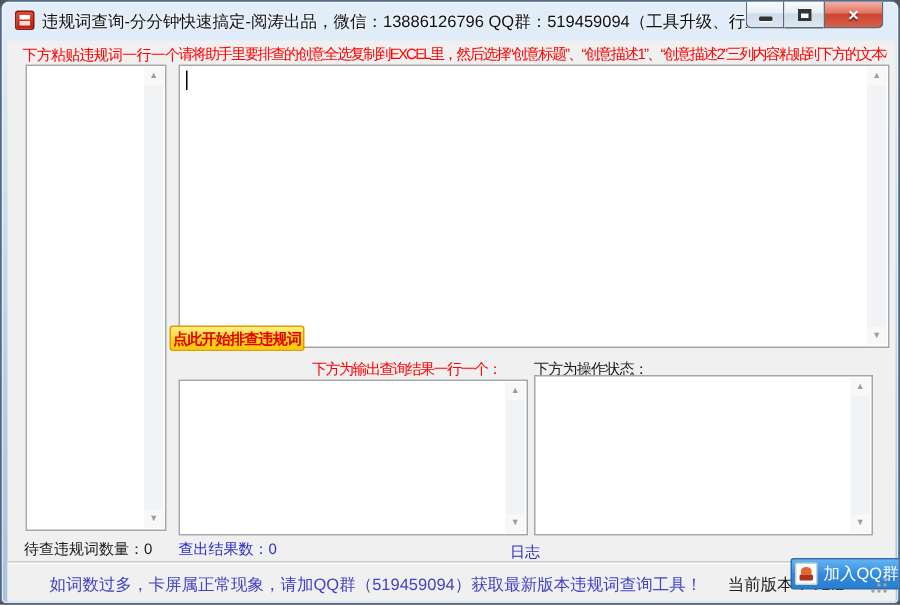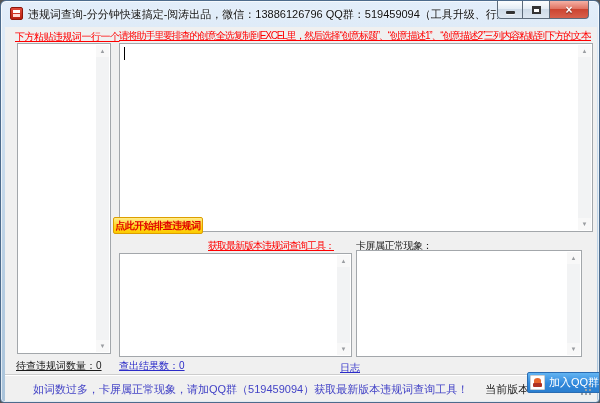--- a/index.html
+++ b/index.html
@@ -19,21 +19,21 @@
   .winbtn{height:18px;box-sizing:border-box;border:1px solid #5d6b7a;border-top:none;display:flex;align-items:center;justify-content:center;
     background:linear-gradient(#fdfeff,#e5edf5 45%,#cfdbe8 50%,#dde7f1);}
   .winbtn.min{width:26px;border-radius:0 0 0 4px;}
   .winbtn.max{width:26px;border-left:none;border-right:none;}
   .winbtn.close{width:40px;border-radius:0 0 4px 0;background:linear-gradient(#f5b1a5,#e17463 45%,#cc4531 50%,#d8604b);}
   .min-glyph{display:block;width:9px;height:3px;background:#333;border-radius:1px;margin-top:6px;box-shadow:0 1px 0 rgba(255,255,255,.7);}
   .max-glyph{display:block;width:9px;height:8px;border:2px solid #333;border-top-width:3px;box-sizing:border-box;background:#fff;}
   .close-glyph{color:#fff;font-size:12px;font-weight:bold;line-height:16px;text-shadow:0 1px 1px rgba(0,0,0,.5);}
   
   .client{position:absolute;left:4px;top:26px;width:592px;height:373px;background:#f0f0f0;}
-  .abs{position:absolute;text-decoration:underline;}
+  .abs{position:absolute;}
   .lbl-red{color:#ff0000;font-size:10px;white-space:nowrap;}
   .lbl-dark{color:#1a1a1a;font-size:10px;white-space:nowrap;}
   .lbl-blue{color:#2b2bc8;font-size:10px;white-space:nowrap;}
   
   .tb{position:absolute;background:#fff;border:1px solid #a3a7ab;box-sizing:border-box;}
   .tb .content{position:absolute;left:2px;top:1px;right:15px;bottom:1px;font-size:11px;color:#000;overflow:hidden;white-space:pre-wrap;}
   .vscroll{position:absolute;top:1px;right:1px;bottom:1px;width:13px;background:#f2f3f4;}
   .sarr{position:absolute;left:0;width:13px;height:12px;font-size:6px;line-height:12px;text-align:center;color:#9a9da1;background:#f8f8f8;cursor:default;}
   .sarr.up{top:0;}
   .sarr.down{bottom:0;}
@@ -95,22 +95,22 @@
       <span class="caret" style="left:4px;top:3px;"></span>
       <div class="vscroll">
         <span class="sarr up">▲</span>
         <span class="sarr down">▼</span>
       </div>
     </div>
 
     <div class="btn-start" style="left:108px;top:190px;">
       <span>点此开始排查违规词</span>
     </div>
-    <div class="abs lbl-red" style="left:203px;top:212px;letter-spacing:-1px;">获取最新版本违规词查询工具：</div>
-    <div class="abs lbl-dark" style="left:351px;top:212px;letter-spacing:-0.5px;">卡屏属正常现象：</div>
+    <div class="abs lbl-red" style="left:203px;top:212px;letter-spacing:-1px;">下方为输出查询结果一行一个：</div>
+    <div class="abs lbl-dark" style="left:351px;top:212px;letter-spacing:-0.5px;">下方为操作状态：</div>
 
     <div class="tb" style="left:114px;top:226px;width:233px;height:104px;">
       <div class="content"></div>
       <div class="vscroll">
         <span class="sarr up">▲</span>
         <span class="sarr down">▼</span>
       </div>
     </div>
 
     <div class="tb" style="left:351px;top:223px;width:226px;height:107px;">

